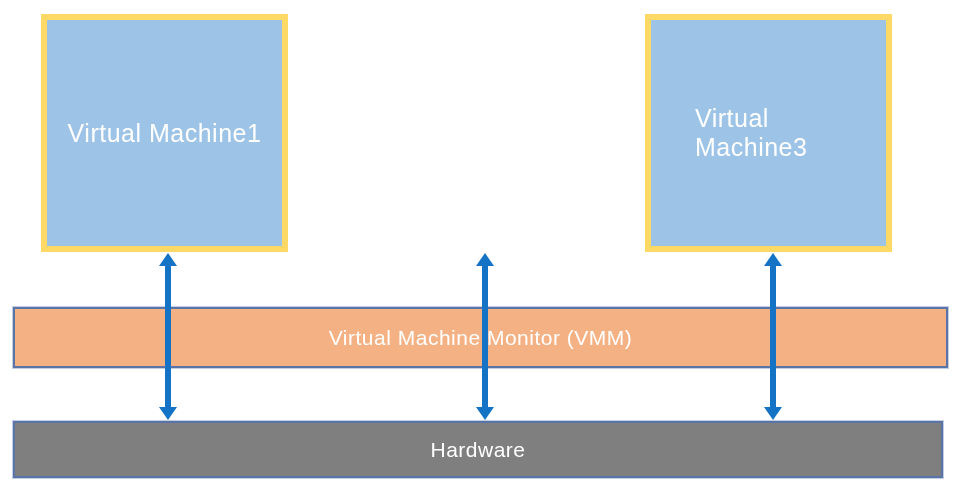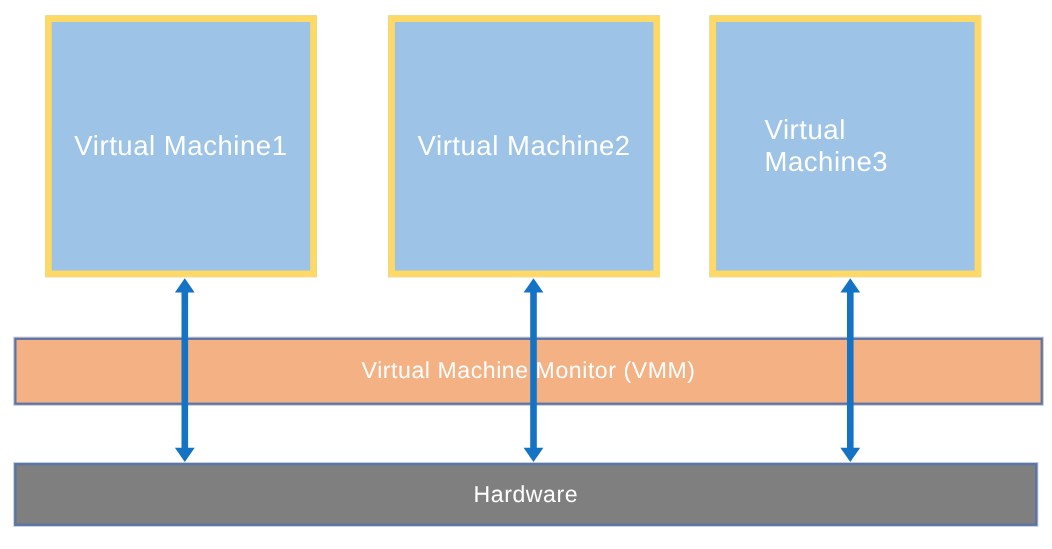--- a/index.html
+++ b/index.html
@@ -94,23 +94,20 @@
   #link-arrow-3 { left: 764px; }
 </style>
 </head>
 <body>
 
 <div id="canvas">
 
   <div class="vm-box" id="vm-box-1">
     <span>Virtual Machine1</span>
   </div>
-  <div class="vm-box" id="vm-box-2">
-    <span>Virtual Machine2</span>
-  </div>
   <div class="vm-box" id="vm-box-3">
     <span>Virtual Machine3</span>
   </div>
 
   <div class="layer-bar" id="vmm-bar">
     <span>Virtual Machine Monitor (VMM)</span>
   </div>
 
   <div class="layer-bar" id="hardware-bar">
     <span>Hardware</span>

